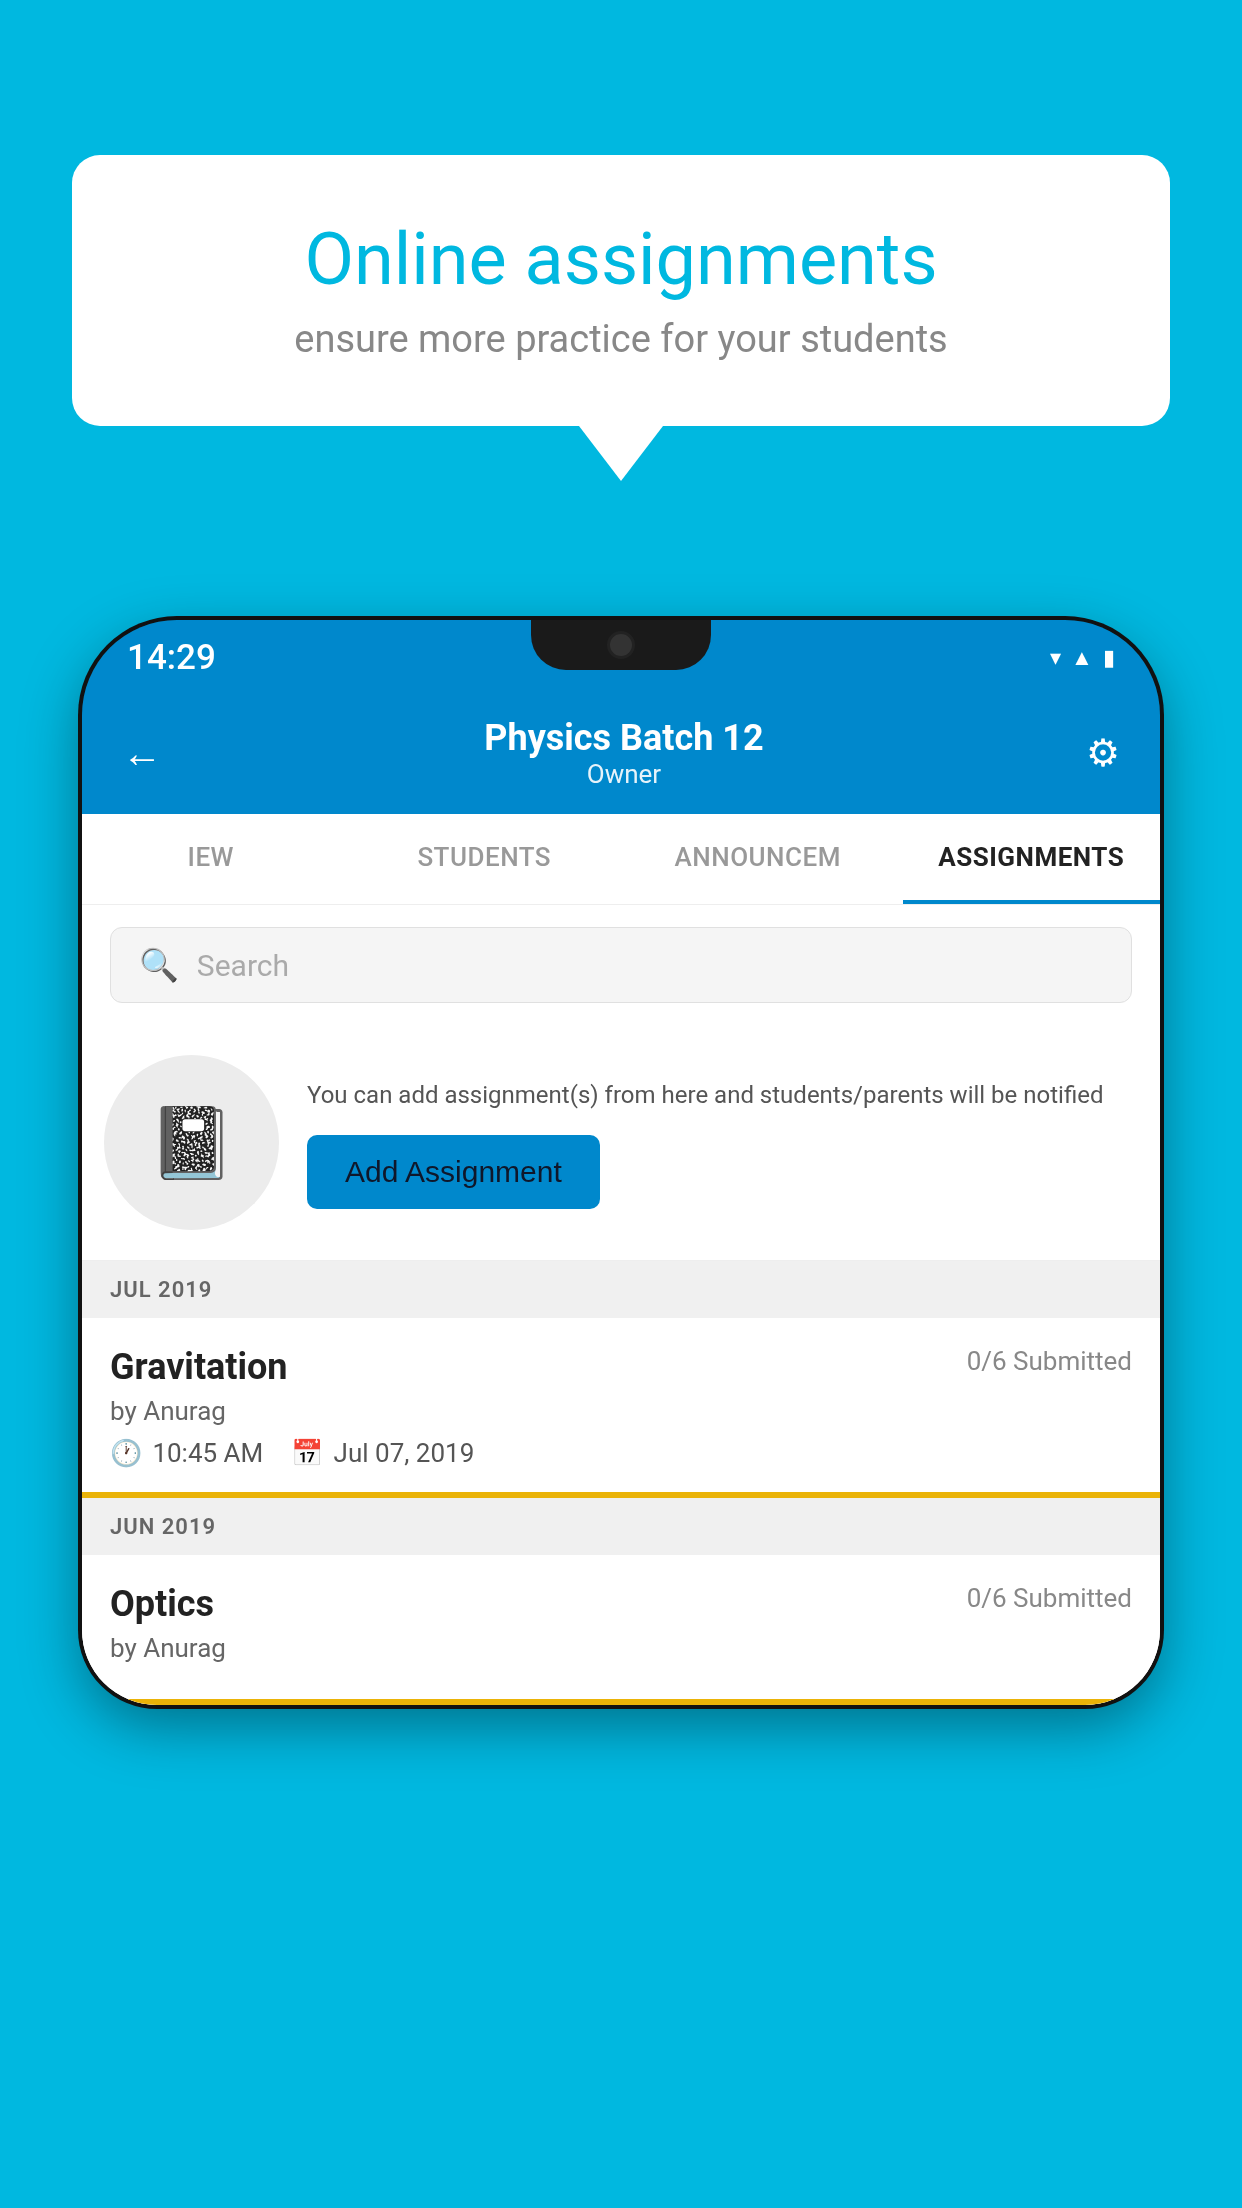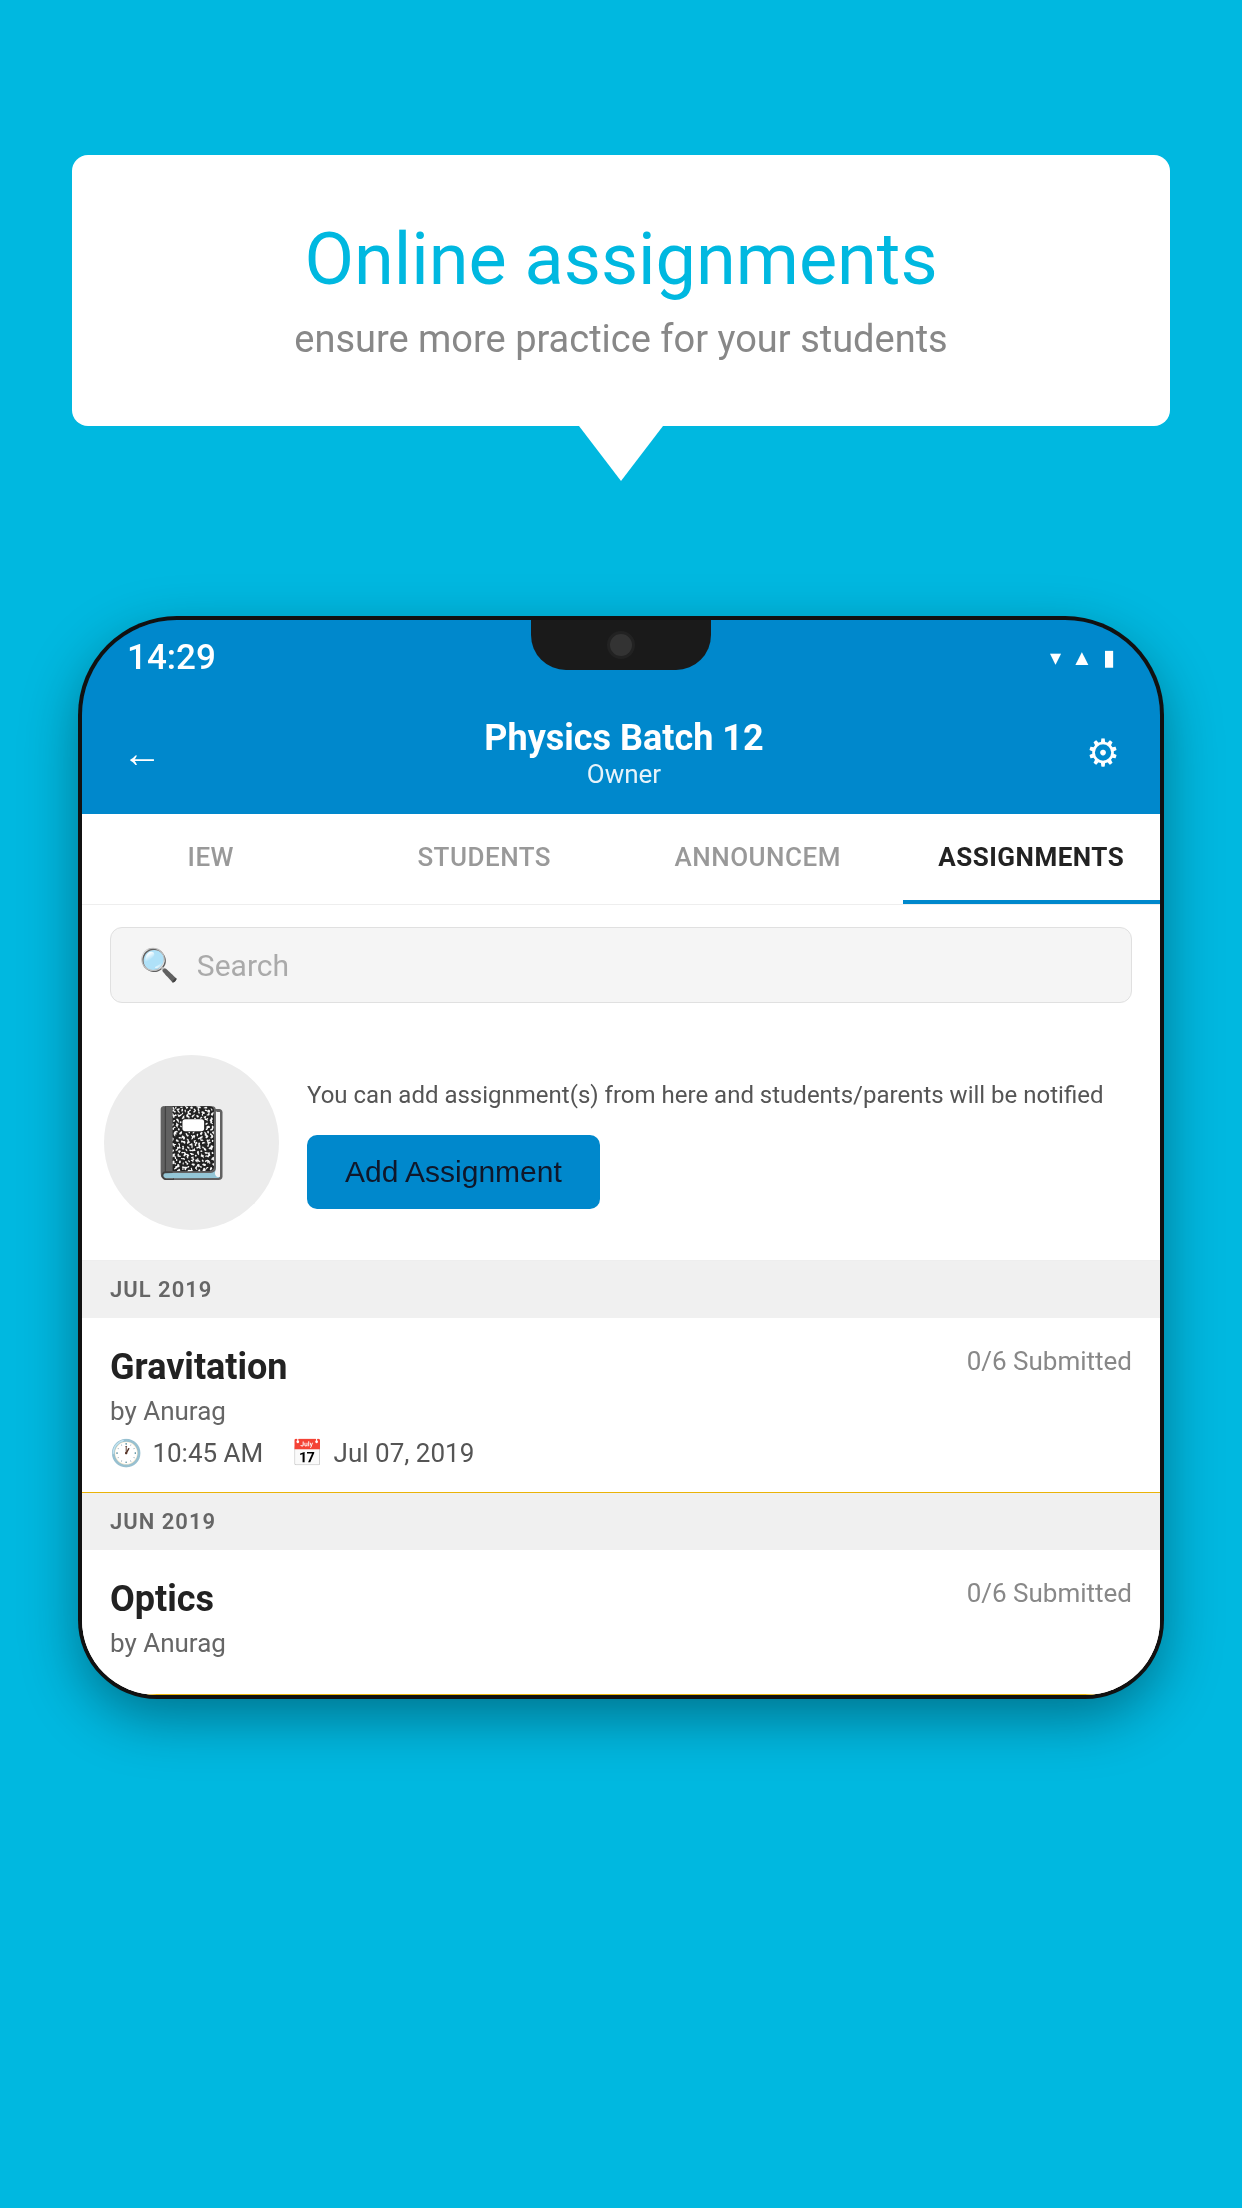--- a/index.html
+++ b/index.html
@@ -19,21 +19,21 @@
       top: 155px;
       left: 72px;
       right: 72px;
       display: flex;
       flex-direction: column;
       align-items: center;
     }
 
     .speech-bubble {
       background: white;
-      border-radius: 16px;
+      border-radius: 28px;
       padding: 65px 75px 65px 75px;
       width: 100%;
       text-align: center;
       position: relative;
     }
 
     .speech-bubble-title {
       font-size: 72px;
       color: #00B8E0;
       font-weight: 400;
@@ -271,21 +271,21 @@
       font-size: 22px;
       color: #666;
       font-weight: 600;
       letter-spacing: 1px;
     }
 
     
     .assignment-item {
       background: white;
       padding: 28px 28px 24px;
-      border-bottom: 1px solid #eab308;
+      border-bottom: 6px solid #eab308;
     }
 
     .assignment-top-row {
       display: flex;
       justify-content: space-between;
       align-items: flex-start;
       margin-bottom: 8px;
     }
 
     .assignment-title {

